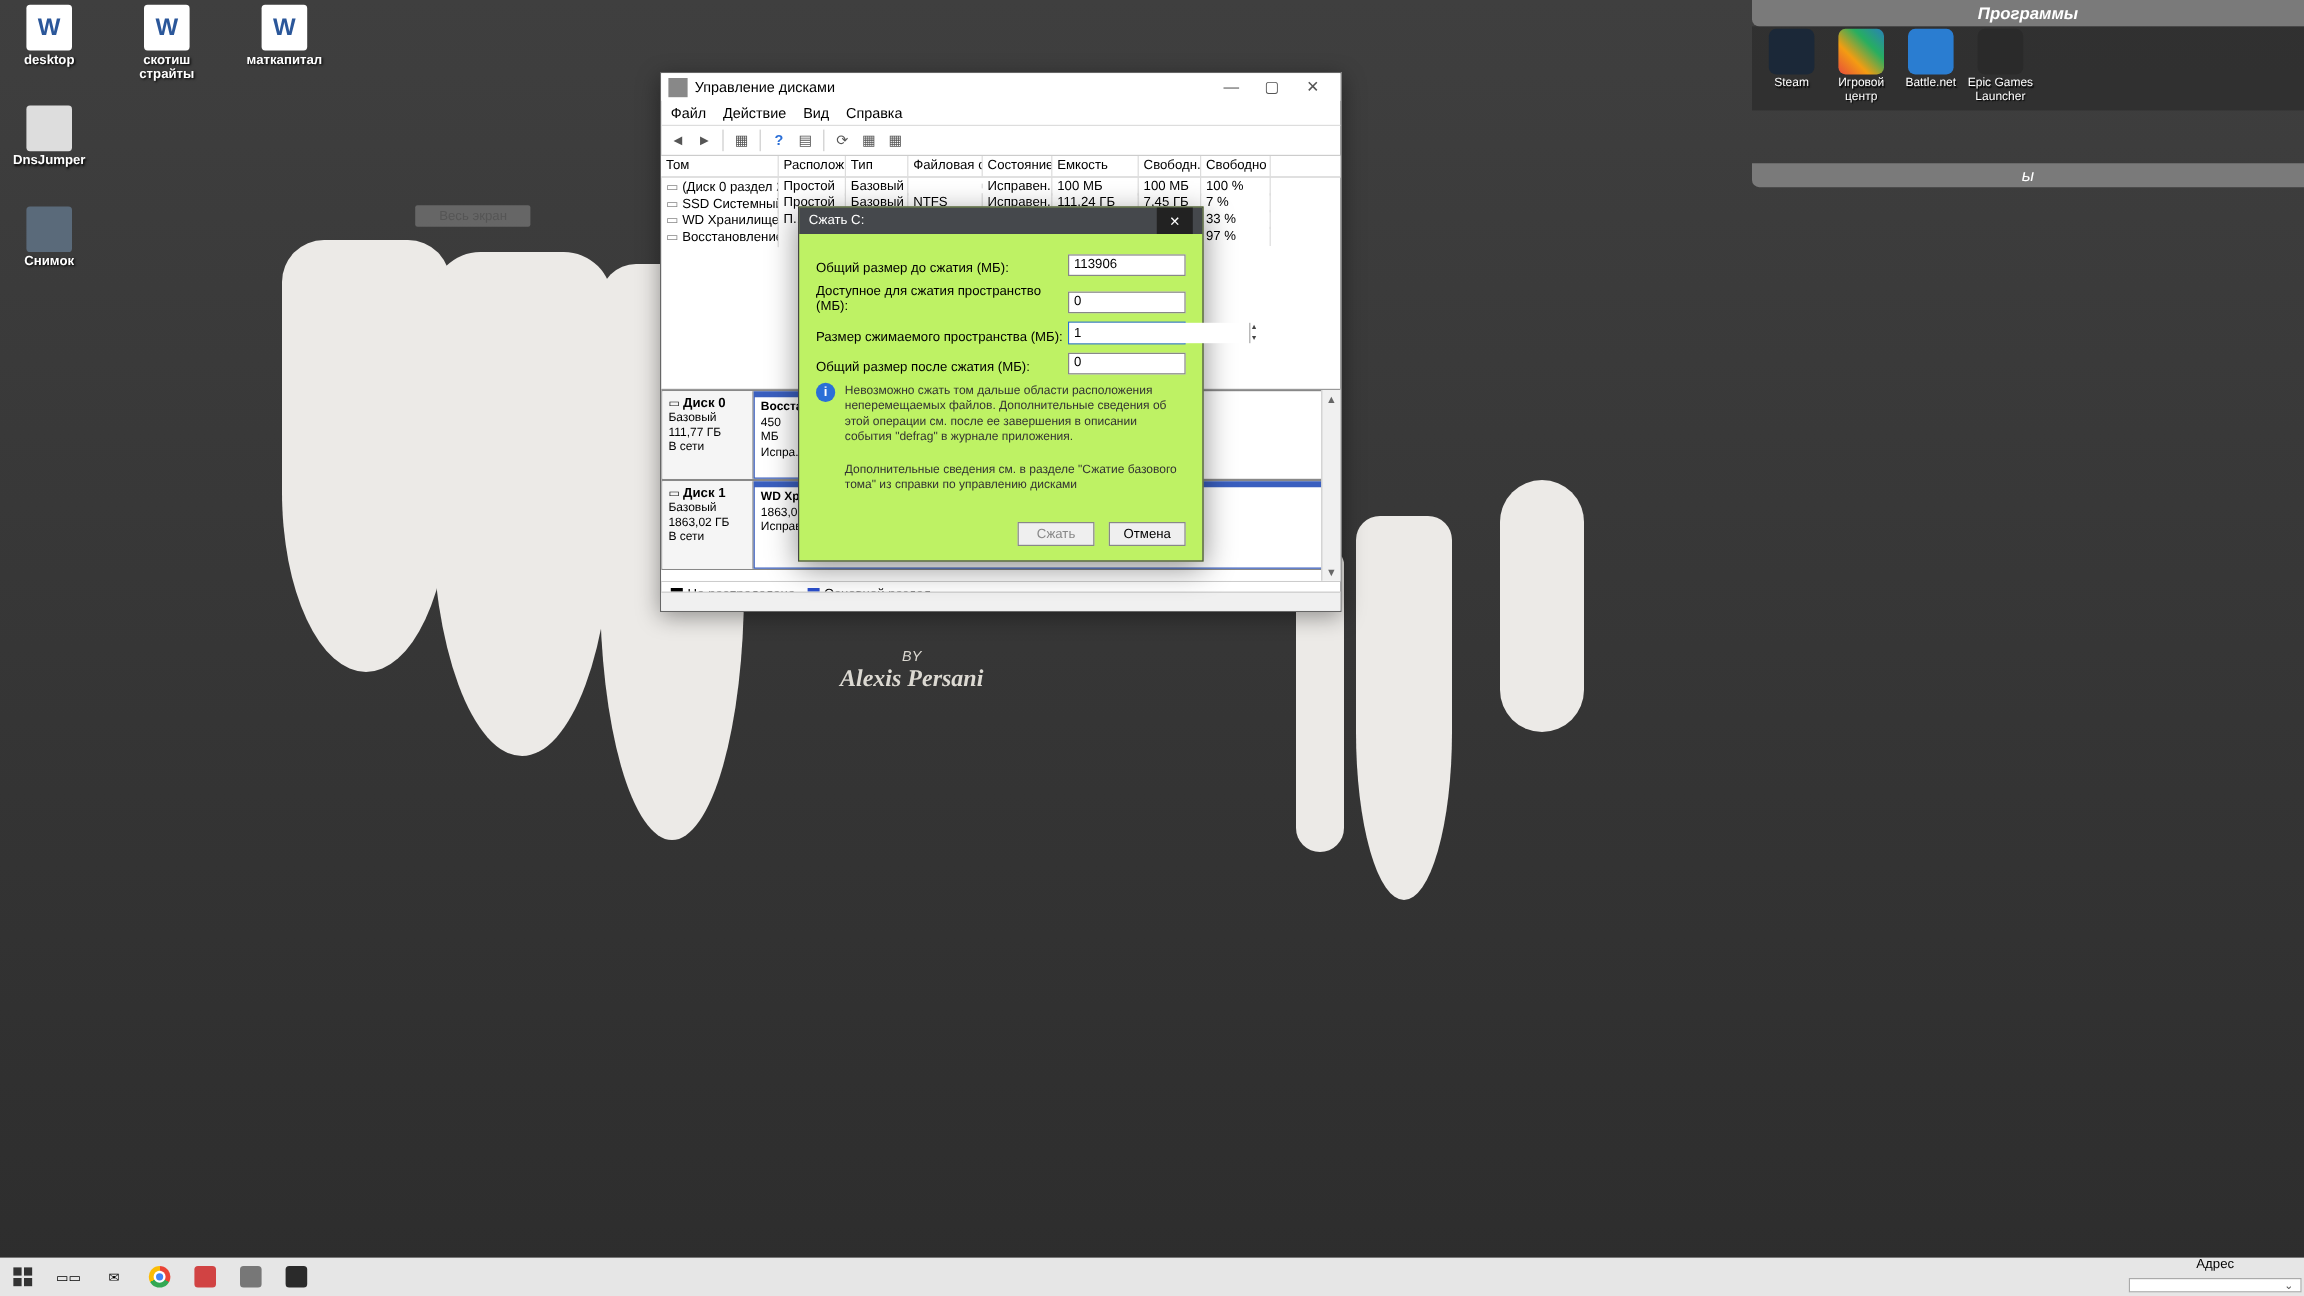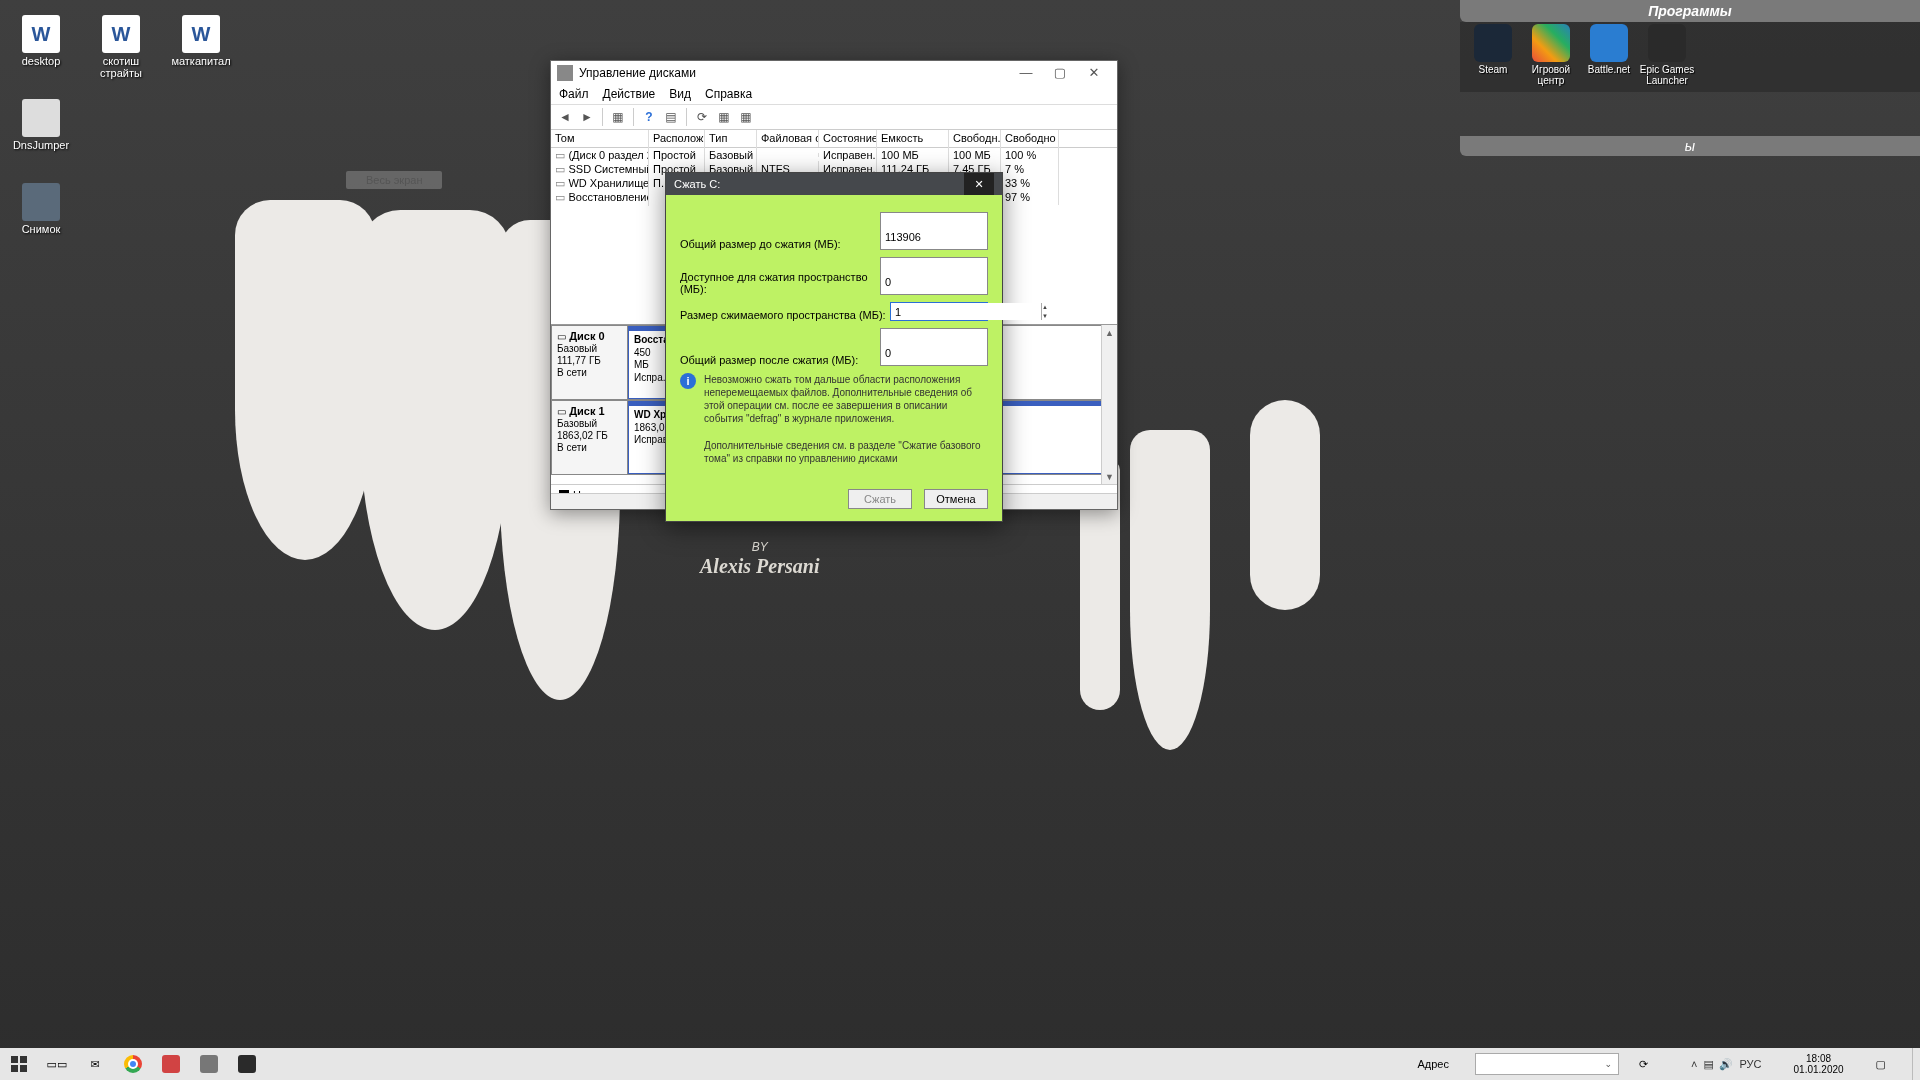--- a/index.html
+++ b/index.html
@@ -10,21 +10,21 @@
 .drip{position:absolute;background:#eceae7;border-radius:30px 30px 60px 60px/30px 30px 120px 120px;}
 .d1{left:235px;top:200px;width:140px;height:360px;border-radius:70px 70px 140px 140px/70px 70px 300px 300px;}
 .d2{left:360px;top:210px;width:150px;height:420px;border-radius:75px 75px 140px 140px/75px 75px 380px 380px;}
 .d3{left:500px;top:220px;width:120px;height:480px;border-radius:60px 60px 120px 120px/60px 60px 420px 420px;}
 .d4{left:1080px;top:460px;width:40px;height:250px;border-radius:20px 20px 40px 40px;}
 .d5{left:1130px;top:430px;width:80px;height:320px;border-radius:40px 40px 80px 80px/40px 40px 280px 280px;}
 .d6{left:1250px;top:400px;width:70px;height:210px;border-radius:35px;}
 .artist{position:absolute;left:700px;top:540px;color:#dcd9d2;font-style:italic;font-size:12px;text-align:center;line-height:1.2;}
 
 
-.desk-icons{position:absolute;top:15px;left:5px;display:flex;gap:8px;z-index:1;}
+.desk-icons{position:absolute;top:4px;left:5px;display:flex;gap:26px;z-index:1;font-weight:bold;}
 .desk-icons .col{display:flex;flex-direction:column;gap:4px;align-items:center;}
 .di{width:72px;display:flex;flex-direction:column;align-items:center;gap:2px;cursor:pointer;}
 .di .ic{width:38px;height:38px;background:#fff;border-radius:3px;position:relative;}
 .di .ic.word::after{content:"W";position:absolute;inset:0;display:flex;align-items:center;justify-content:center;color:#2b579a;font-weight:bold;font-size:20px;}
 .di .ic.app{background:#ddd;}
 .di span{color:#fff;font-size:11px;text-align:center;text-shadow:1px 1px 2px #000;line-height:1.1;}
 
 
 .dock{position:absolute;top:0;right:0;width:460px;z-index:2;}
 .dock-head{background:#7a7a7a;color:#fff;font-size:14px;font-style:italic;font-weight:bold;padding:3px 0;text-align:center;border-radius:0 0 0 6px;}
@@ -74,38 +74,38 @@
 .resizer{position:absolute;left:0;right:0;bottom:0;height:16px;background:#f0f0f0;border-top:1px solid #ccc;}
 
 
 .dlg{position:absolute;left:665px;top:172px;width:338px;background:#bef264;border:1px solid #444;z-index:10;box-shadow:0 6px 24px rgba(0,0,0,.45);}
 .dlg-title{height:22px;background:#45484c;color:#fff;font-size:11px;display:flex;align-items:center;padding:0 8px;}
 .dlg-title .spacer{flex:1;}
 .dlg-title .x{width:30px;height:22px;display:flex;align-items:center;justify-content:center;cursor:pointer;background:#222;}
 .dlg-body{padding:10px 14px;font-size:11px;color:#000;}
 .row{display:flex;align-items:flex-end;margin:7px 0;}
 .row label{flex:1;}
-.row .val{width:108px;border:1px solid #888;height:18px;padding:18px 4px;font-size:11px;background:#fff;}
+.row .val{width:98px;border:1px solid #888;height:18px;padding:1px 4px;font-size:11px;background:#fff;}
 .row .val.ro{background:#fff;color:#000;}
 .row .spin{width:98px;height:19px;border:1px solid #2b6fd7;display:flex;}
 .row .spin input{flex:1;border:0;outline:0;font-size:11px;padding:1px 4px;background:#fff;}
 .row .spin .ar{width:14px;border-left:1px solid #aaa;display:flex;flex-direction:column;}
 .row .spin .ar div{flex:1;display:flex;align-items:center;justify-content:center;font-size:6px;cursor:pointer;color:#444;}
 .info{display:flex;gap:8px;margin:6px 0;}
 .info .ii{width:16px;height:16px;border-radius:50%;background:#2b6fd7;color:#fff;font-size:11px;display:flex;align-items:center;justify-content:center;font-weight:bold;flex-shrink:0;}
 .info p{font-size:10px;color:#333;line-height:1.3;}
 .dlg-btns{display:flex;justify-content:flex-end;gap:12px;padding:8px 14px 12px;}
 .dlg-btns button{width:64px;height:20px;font-size:11px;border:1px solid #888;background:#efefef;cursor:pointer;}
 .dlg-btns button:disabled{color:#888;cursor:default;}
 
 
 .taskbar{position:absolute;left:0;right:0;bottom:0;height:32px;background:#e6e6e6;display:flex;align-items:center;z-index:100;font-size:11px;}
 .tb-left{display:flex;align-items:center;height:100%;}
 .tb-left .tbtn{width:38px;height:32px;display:flex;align-items:center;justify-content:center;cursor:pointer;}
-.tb-right{margin-left:auto;display:flex;align-items:center;height:100%;gap:20px;padding-right:2px;}
+.tb-right{margin-left:auto;display:flex;align-items:center;height:100%;gap:5px;padding-right:2px;flex-direction:column;}
 .addr-lbl{font-size:11px;padding:0 6px;}
 .addr-box{width:144px;height:22px;background:#fff;border:1px solid #aaa;display:flex;align-items:center;justify-content:flex-end;padding-right:2px;}
 .addr-box .dd{font-size:9px;color:#555;cursor:pointer;padding:0 4px;}
 .tray{display:flex;align-items:center;gap:6px;padding:0 6px;}
 .tray span{font-size:11px;color:#333;cursor:pointer;}
 .clock{text-align:center;font-size:10px;line-height:1.15;padding:0 6px;}
 .showdesk{width:6px;height:32px;border-left:1px solid #bbb;cursor:pointer;}
 
 svg{display:block;}
 </style>

